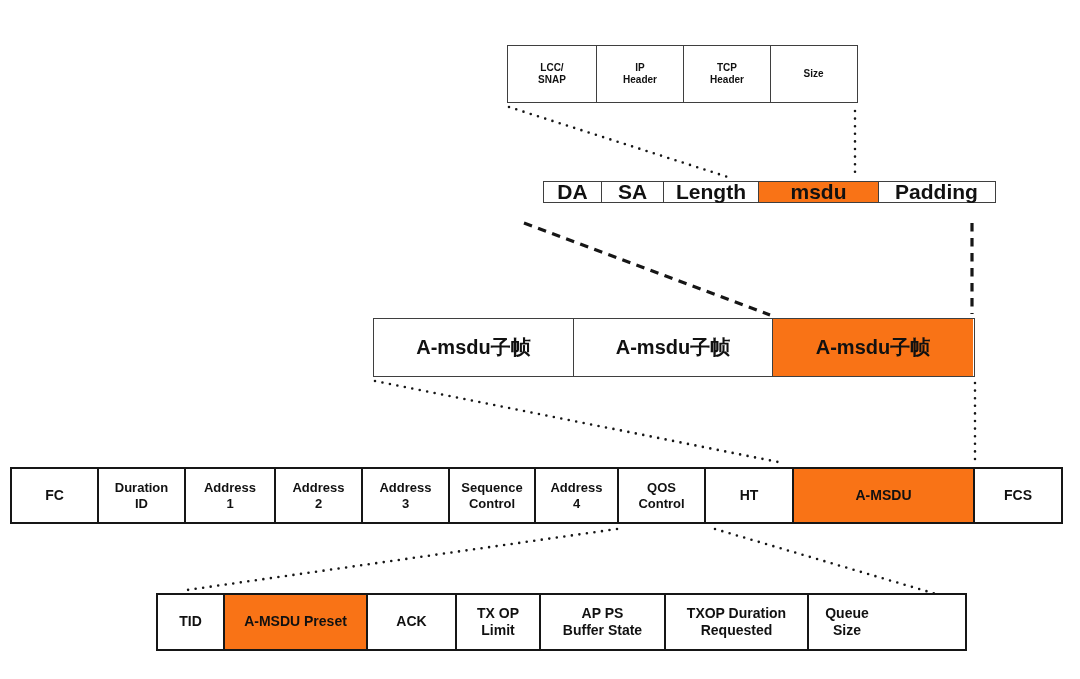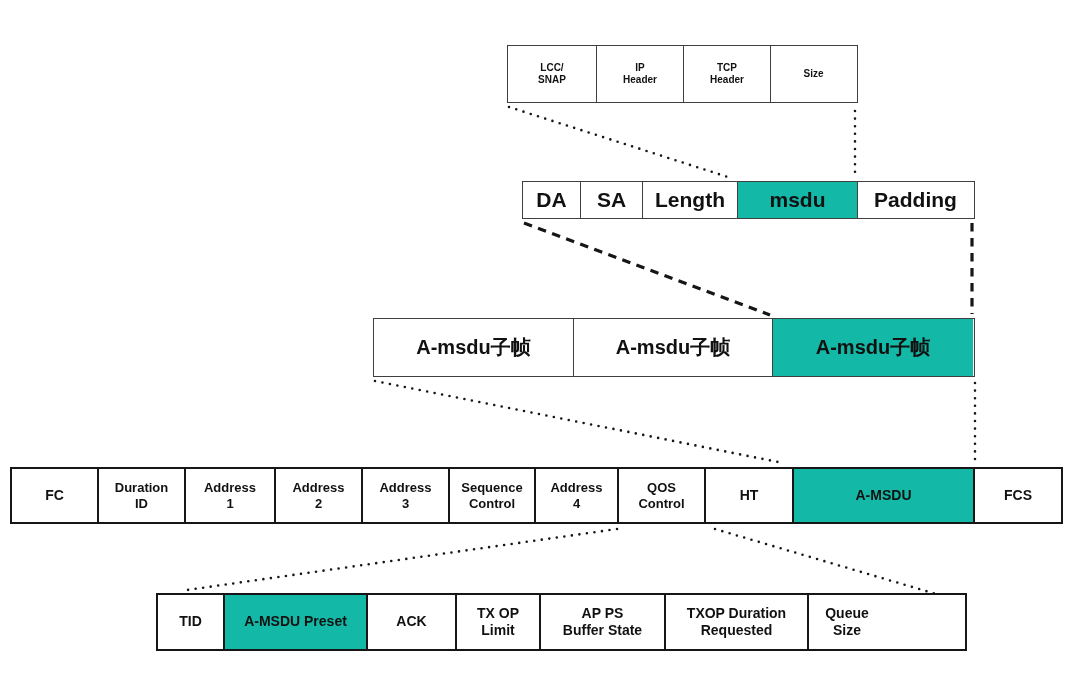--- a/index.html
+++ b/index.html
@@ -16,24 +16,24 @@
   .thin{border:1.5px solid #3f3f3f}
   .thin .cell{border-right:1.5px solid #3f3f3f}
   .heavy{border:2px solid #161616}
   .heavy .cell{border-right:2px solid #161616}
   .cell{
     flex-shrink:0;box-sizing:border-box;
     display:flex;align-items:center;justify-content:center;
     text-align:center;white-space:pre-line;
   }
   .cell:last-child{border-right:none !important}
-  .shaded{background:#14b8a6}
+  .shaded{background:#f97316}
 
   .r1{left:507px;top:45px;width:351px;height:58px;font-size:10px;line-height:1.2}
-  .r2{left:522px;top:181px;width:453px;height:38px;font-size:21px}
+  .r2{left:543px;top:181px;width:453px;height:22px;font-size:21px}
   .r3{left:373px;top:318px;width:602px;height:59px;font-size:20px}
   .r4{left:10px;top:467px;width:1053px;height:57px;font-size:13px;line-height:1.2}
   .r5{left:156px;top:593px;width:811px;height:58px;font-size:14px;line-height:1.25}
   .big{font-size:14px}
 </style>
 </head>
 <body>
 
 <svg class="connectors" width="1080" height="679" viewBox="0 0 1080 679" xmlns="http://www.w3.org/2000/svg">
   <line class="dot" x1="509" y1="107" x2="731" y2="178"></line>

